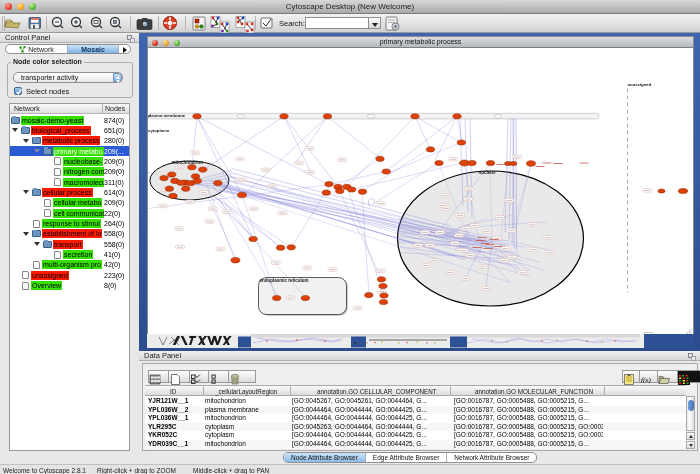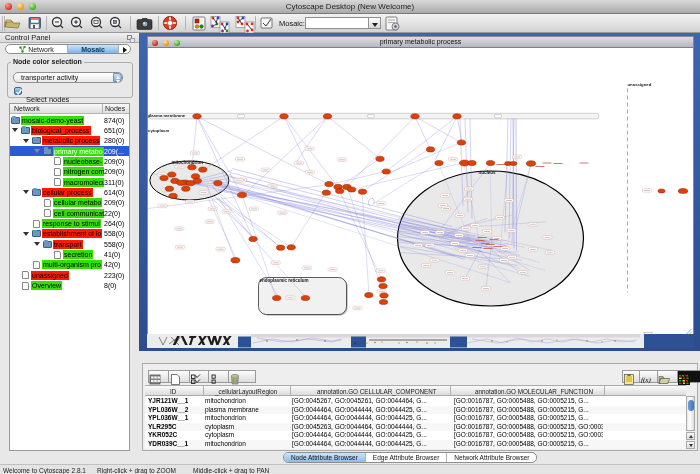--- a/index.html
+++ b/index.html
@@ -32,21 +32,21 @@
   border:1px solid #adadad; border-radius:3px; }
 #gblabel { left:11px; top:25px; background:#e8e8e8; padding:0 2px;
   font-size:7px; font-weight:bold; color:#1a1a1a; }
 #combo { left:13px; top:39px; width:110px; height:11px; background:linear-gradient(#fff,#e8e8e8);
   border:1px solid #909090; border-radius:5px; font-size:7px; color:#111; line-height:10px;
   padding-left:7px; }
 #combobtn { left:113px; top:40px; width:9px; height:9px;
   background:linear-gradient(#cfe4f7,#76aee0); border:1px solid #6b8fb5; border-radius:1px 4px 4px 1px; }
 #checkbox { left:14px; top:54px; width:8px; height:8px;
   background:linear-gradient(#a8cdec,#4986c6); border:1px solid #44698c; border-radius:2px; }
-#cbtext { left:26px; top:62px; font-size:7.5px; color:#111; }
+#cbtext { left:26px; top:54px; font-size:7.5px; color:#111; }
 #treepanel { left:9px; top:70px; width:121px; height:348px; background:#fff;
   border:1px solid #9a9a9a; }
 #treehead { left:0; top:0; width:119px; height:10px;
   background:linear-gradient(#fafafa,#dedede); border-bottom:1px solid #b5b5b5;
   font-size:7px; color:#222; }
 .trow { left:0; width:119px; height:10.35px; font-size:7px; color:#000; }
 .trow .lbl { position:absolute; top:0.5px; height:9px; line-height:9.5px; padding:0 1px; white-space:nowrap; overflow:hidden; }
 .trow .num { position:absolute; left:94px; top:0.5px; height:9px; line-height:9.5px; }
 .tri { position:absolute; width:0; height:0; top:3px;
   border-left:3px solid transparent; border-right:3px solid transparent; border-top:4px solid #333; }
@@ -195,21 +195,21 @@
       <circle cx="252" cy="16" r="1.4" fill="#e03020"></circle>
         <circle cx="247.5" cy="17" r="1.4" fill="#e03020"></circle>
       <path d="M247.5 10.5 L251.5 15.5" stroke="#111" stroke-width="0.8" fill="none"></path>
     </g>
 
     <g>
       <rect x="261" y="4" width="11" height="10" rx="1" fill="#f8f8f8" stroke="#555" stroke-width="0.8"></rect>
       <path d="M263 9 L266 12 L271 5" stroke="#333" stroke-width="1" fill="none"></path>
     </g>
   </svg>
-  <span class="abs" style="left:279px;top:5px;font-size:7.5px;color:#111;">Mosaic:</span>
+  <span class="abs" style="left:279px;top:5px;font-size:7.5px;color:#111;">Search:</span>
   <div class="abs" style="left:305px;top:3px;width:64px;height:12px;background:#fff;border:1px solid #8f8f8f;"></div>
   <div class="abs" style="left:369px;top:3px;width:12px;height:12px;background:linear-gradient(#fdfdfd,#d8d8d8);border:1px solid #8f8f8f;border-left:none;">
     <div style="width:0;height:0;margin:4.5px auto 0;border-left:3px solid transparent;border-right:3px solid transparent;border-top:4px solid #222;"></div>
   </div>
   <svg class="abs" style="left:385px;top:2px" width="16" height="16" viewBox="0 0 16 16">
     <rect x="1" y="1" width="11" height="13" rx="1" fill="#f4f4f4" stroke="#666" stroke-width="0.8"></rect>
     <line x1="3" y1="4" x2="10" y2="4" stroke="#999" stroke-width="0.8"></line>
     <line x1="3" y1="6.5" x2="10" y2="6.5" stroke="#999" stroke-width="0.8"></line>
     <circle cx="10.5" cy="10.5" r="3.5" fill="#cfd8e2" stroke="#555" stroke-width="0.7"></circle>
     <circle cx="10.5" cy="10.5" r="1.2" fill="#555"></circle>
@@ -761,20 +761,26 @@
           <circle cx="410" cy="6" r="0.7"></circle>
           <circle cx="455" cy="8" r="0.7"></circle>
         </g>
 
 <rect x="497" y="0" width="50" height="14" fill="#2e5094"></rect>
 </svg>
     </div>
 </div>
 
 <div class="abs" id="dpanel">
+  <div class="abs" id="dphead">Data Panel
+    <svg class="abs" style="right:4px;top:2px" width="8" height="8" viewBox="0 0 8 8">
+      <rect x="0.5" y="0.5" width="4" height="4" fill="none" stroke="#778" stroke-width="0.9"></rect>
+      <rect x="3.5" y="3.5" width="4" height="4" fill="#e8e8e8" stroke="#99a" stroke-width="0.9"></rect>
+    </svg>
+  </div>
   <div class="abs" id="dpbody">
     <div id="dptools">
 <div class="dbtn" style="left:5px;">
  <svg width="12" height="11" viewBox="0 0 12 11">
             <rect x="1" y="1" width="10" height="9" fill="#888" stroke="#444" stroke-width="0.7"></rect>
  <g fill="#eee">
               <rect x="2" y="2.5" width="2.6" height="2"></rect>
               <rect x="5.2" y="2.5" width="2.6" height="2"></rect>
               <rect x="8.4" y="2.5" width="2.6" height="2"></rect>
  <rect x="2" y="6" width="2.6" height="2"></rect>

